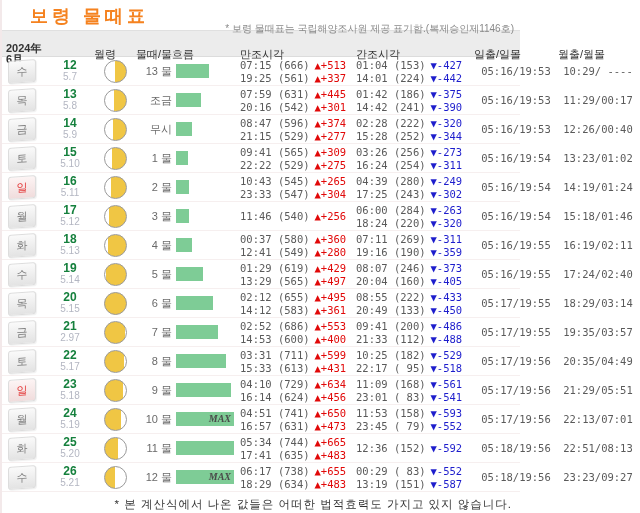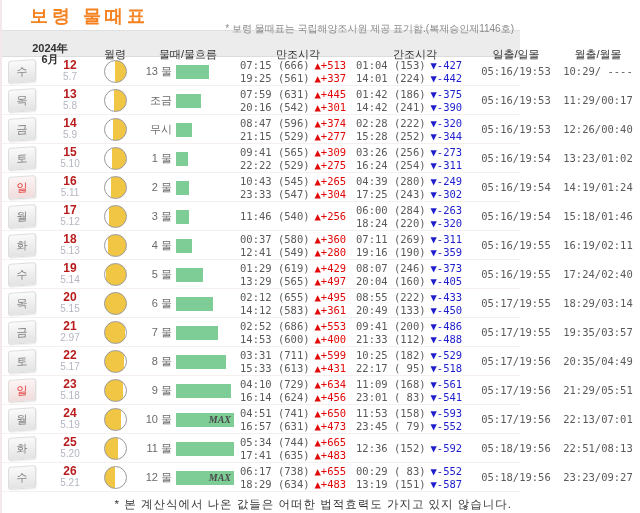--- a/index.html
+++ b/index.html
@@ -21,49 +21,49 @@
     color:#8a8a8a;font-size:10px;letter-spacing:0px;
   }
 
   
   .thead{
     height:27px;background:#ececec;border-top:1px solid #e0e0e0;border-bottom:1px solid #dcdcdc;
     display:grid;grid-template-columns:88px 42px 104px 116px 118px 84px 80px;
     align-items:center;padding-left:4px;box-sizing:border-box;
     color:#333;font-size:11px;
   }
-  .thead .th{text-align:center;line-height:11px;margin-top:12px;}
+  .thead .th{line-height:11px;margin-top:12px;}
   .thead .th .l1{font-weight:bold;}
   .thead .th .l2{font-weight:bold;}
 
   
   .tbody{}
   .row{
     display:grid;grid-template-columns:40px 48px 42px 104px 116px 118px 84px 80px;
     align-items:center;height:29px;padding-left:4px;box-sizing:border-box;
     border-bottom:1px solid #f6efef;
   }
   .wk-tab{
     width:26px;height:21px;margin-left:2px;
     background:linear-gradient(180deg,#fafafa,#e3e3e3);
     border:1px solid #ddd;border-radius:3px;
     transform:rotate(-4deg) skewX(-4deg);
     display:flex;align-items:center;justify-content:center;
     color:#7a7a7a;font-size:11px;box-shadow:1px 1px 1px rgba(0,0,0,0.06);
   }
   .wk-tab.sunday{color:#e23030;background:linear-gradient(180deg,#fdf4f4,#f0dcdc);}
   .date-col{text-align:center;line-height:12px;}
-  .date-col .day{color:#b91c1c;font-size:12px;font-weight:bold;}
+  .date-col .day{color:#15803d;font-size:12px;font-weight:bold;}
   .date-col .lunar{color:#b3b6c2;font-size:10px;}
   .moon-col{display:flex;justify-content:center;}
   .moon{
     width:23px;height:23px;border-radius:50%;
     border:1px solid #9a9a9a;box-sizing:border-box;background:#fff;
   }
-  .tide-col{display:flex;align-items:flex-end;}
+  .tide-col{display:flex;align-items:flex-start;}
   .tide-name{
     width:36px;text-align:right;color:#6a6a6a;font-size:11px;white-space:nowrap;
     flex-shrink:0;
   }
   .bar{
     height:14px;background:#7ecc96;margin-left:4px;position:relative;display:inline-block;
   }
   .bar .max{
     position:absolute;right:3px;top:1px;
     font-size:10px;font-style:italic;font-weight:bold;color:#4a4a4a;

